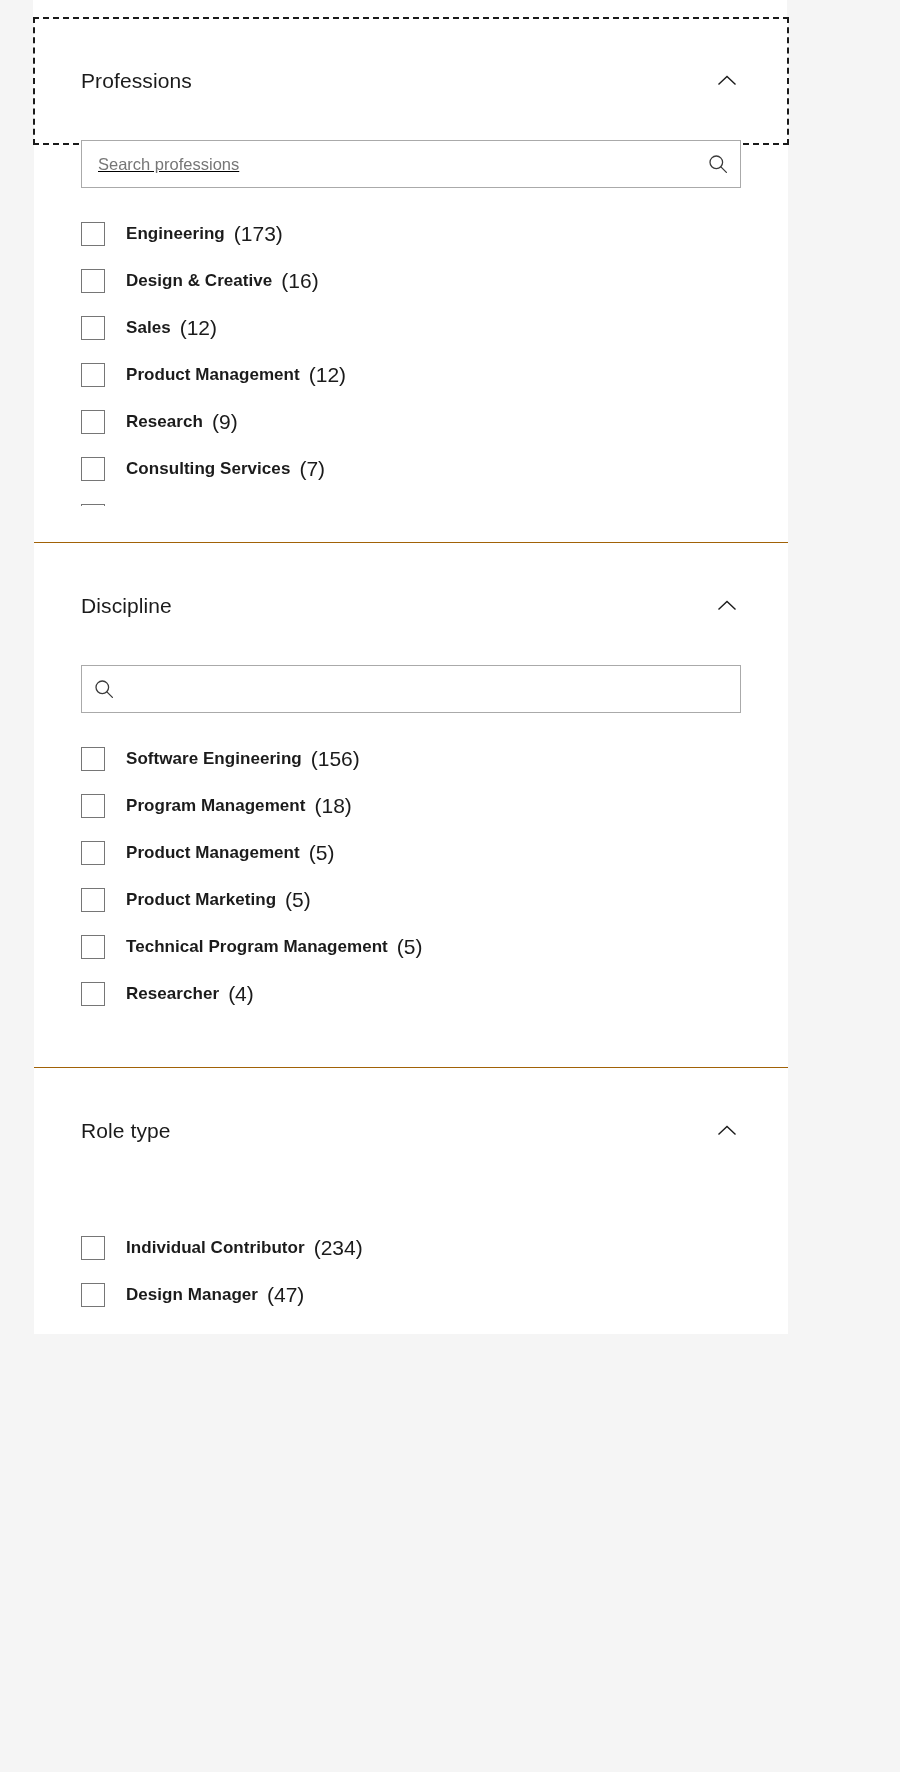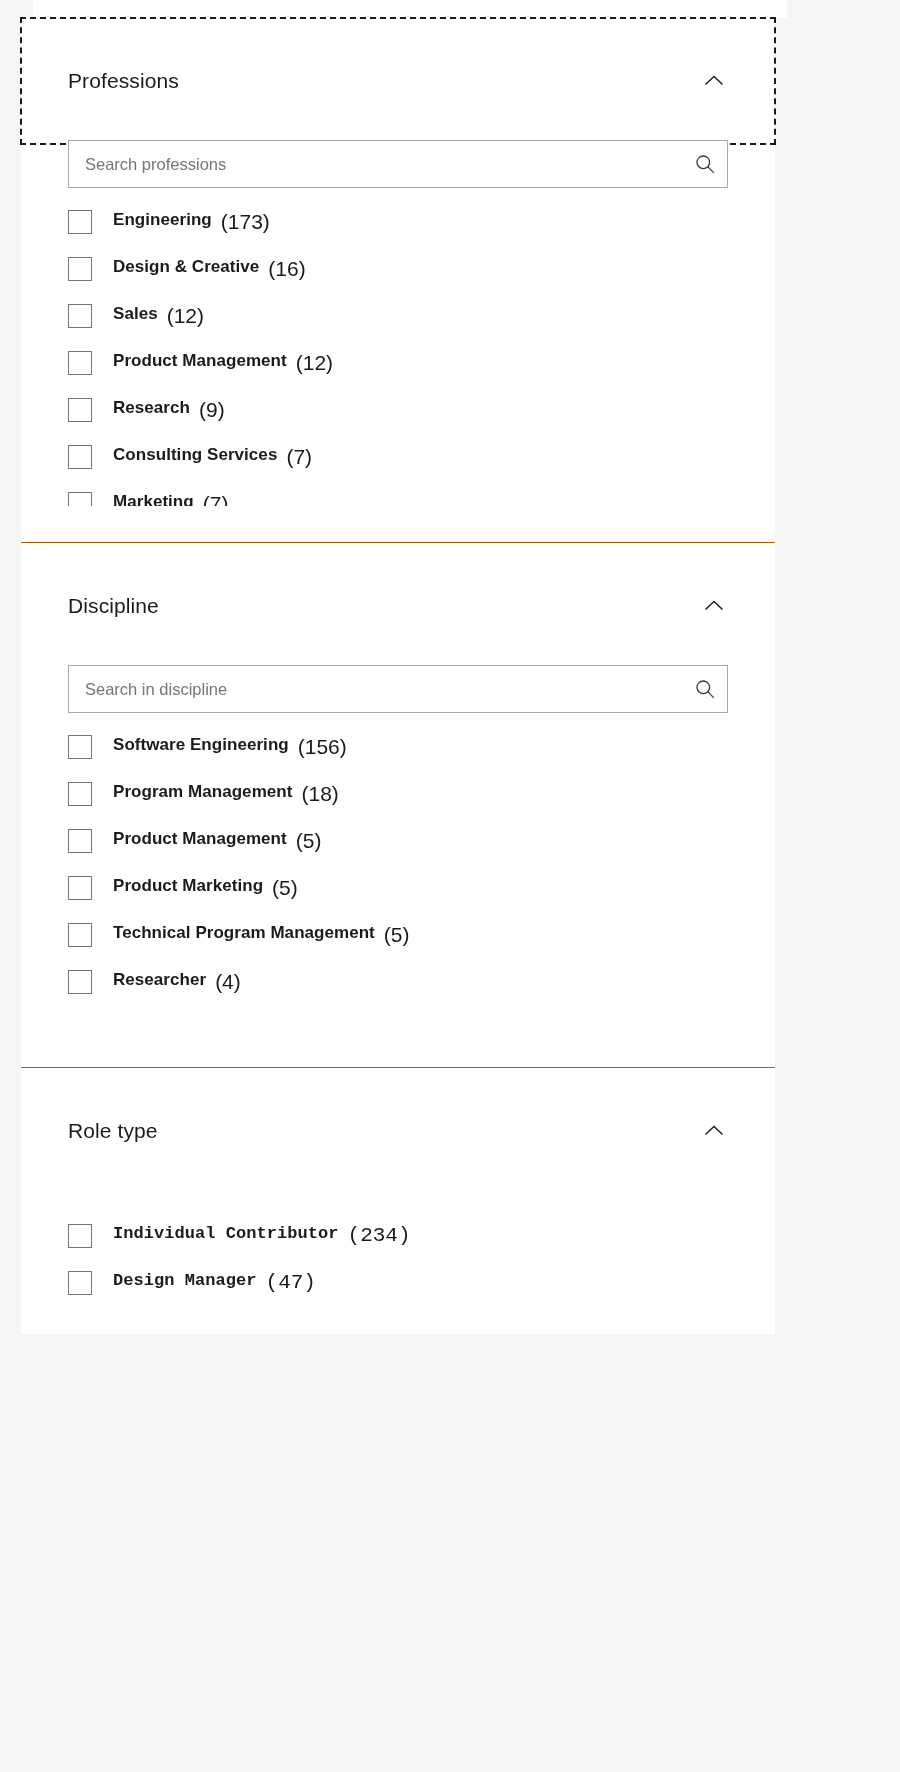--- a/index.html
+++ b/index.html
@@ -17,21 +17,21 @@
     position: relative;
     width: 900px;
     height: 1772px;
     background: #f5f5f5;
     overflow: hidden;
   }
 
   
   .panel-col {
     position: absolute;
-    left: 21px;
+    left: 34px;
     top: 0;
     width: 754px;
     background: #fdba74;
   }
 
   
   .filter-section {
     position: relative;
     background: #ffffff;
     border-top: 1px solid #a16207;
@@ -77,20 +77,21 @@
     padding: 0 47px;
     margin-top: -4px;
   }
   .search-field {
     position: relative;
     height: 48px;
     border: 1px solid #aaaaaa;
     background: #ffffff;
     display: flex;
     align-items: center;
+    text-decoration: underline;
   }
   .search-field input {
     flex: 1 1 auto;
     height: 100%;
     border: none;
     outline: none;
     background: transparent;
     padding: 0 12px 0 16px;
     font-family: "Liberation Sans", sans-serif;
     font-size: 16.5px;
@@ -114,24 +115,25 @@
   }
   .search-btn svg { display: block; }
 
   
   .option-list {
     padding: 0 47px;
     overflow: hidden;
   }
   .option-list.clipped-prof { height: 318px; padding-top: 22px; }
   .option-list.clipped-disc  { height: 318px; padding-top: 22px; }
-  .option-list.plain        { padding-top: 30px; padding-bottom: 0; font-family: Liberation Mono, monospace; }
+  .option-list.plain        { padding-top: 30px; padding-bottom: 0; }
 
   .option-row {
     display: flex;
+    align-items: center;
     height: 47px;
     cursor: pointer;
   }
 
   .cbox {
     flex: 0 0 auto;
     width: 24px;
     height: 24px;
     border: 1px solid #767676;
     background: #ffffff;
@@ -262,21 +264,20 @@
         <span class="section-title">Discipline</span>
         <span class="chevron">
           <svg viewBox="0 0 26 26" fill="none" xmlns="http://www.w3.org/2000/svg">
             <path d="M5 16 L13 8.5 L21 16" stroke="#1b1b1b" stroke-width="1.4" fill="none" stroke-linecap="square"></path>
           </svg>
         </span>
       </div>
 
       <div class="search-wrap">
         <div class="search-field">
-          <input type="text" placeholder="Search in discipline" style="">
           <button class="search-btn">
             <svg width="22" height="22" viewBox="0 0 22 22" fill="none" xmlns="http://www.w3.org/2000/svg">
               <circle cx="9.3" cy="9.3" r="6.3" stroke="#3a3a3a" stroke-width="1.3" fill="none"></circle>
               <line x1="13.9" y1="13.9" x2="19.4" y2="19.4" stroke="#3a3a3a" stroke-width="1.3" stroke-linecap="round"></line>
             </svg>
           </button>
         </div>
       </div>
 
       <div class="option-list clipped-disc">

